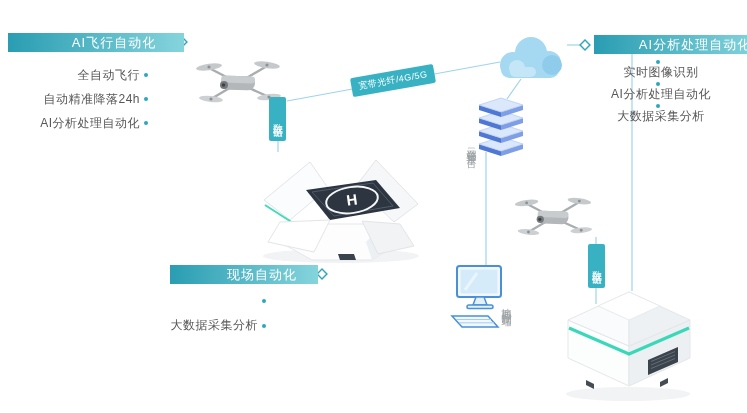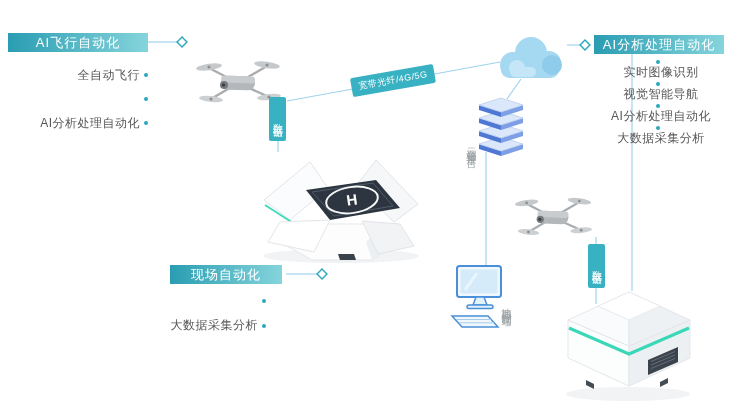--- a/index.html
+++ b/index.html
@@ -7,20 +7,21 @@
     position:relative; width:747px; height:413px; background:#ffffff;
     font-family:"Liberation Sans","DejaVu Sans",sans-serif; overflow:hidden;
   }
   #wires { position:absolute; left:0; top:0; z-index:1; }
   .gfx { position:absolute; z-index:2; }
   .banner {
     position:absolute; height:19px; z-index:3;
     display:flex; align-items:center; justify-content:center;
     color:#ffffff; font-size:13px; letter-spacing:1px;
     background:linear-gradient(90deg,#2a9db2,#85d4dc);
+    padding-left:36px;
   }
   .feature-list { position:absolute; z-index:3; }
   .feature-item { display:flex; align-items:center; color:#595757; font-size:12px; letter-spacing:.5px; }
   .align-right .feature-item { justify-content:flex-end; height:24px; }
   .align-left  .feature-item { justify-content:flex-start; height:22px;flex-direction:column; }
   .dot { width:4px; height:4px; border-radius:50%; background:#2ba7bb; flex:0 0 auto; }
   .align-right .dot { margin-left:4px; }
   .align-left  .dot { margin-right:6px; }
   .vlabel {
     position:absolute; z-index:4; writing-mode:vertical-rl; text-orientation:upright;
@@ -177,36 +178,33 @@
   <div class="banner" style="left:170px;top:265px;width:112px">
     <span>现场自动化</span>
   </div>
 
   <div class="feature-list align-right" style="left:0;top:63px;width:148px">
     <div class="feature-item">
       <span>全自动飞行</span>
         <span class="dot"></span>
     </div>
     <div class="feature-item">
+      <span>自动精准降落24h</span>
         <span class="dot"></span>
     </div>
     <div class="feature-item">
       <span>AI分析处理自动化</span>
         <span class="dot"></span>
     </div>
   </div>
 
   <div class="feature-list align-left" style="left:596px;top:60px;width:130px">
     <div class="feature-item">
       <span class="dot"></span>
         <span>实时图像识别</span>
-    </div>
-    <div class="feature-item">
-      <span class="dot"></span>
-        <span>视觉智能导航</span>
     </div>
     <div class="feature-item">
       <span class="dot"></span>
         <span>AI分析处理自动化</span>
     </div>
     <div class="feature-item">
       <span class="dot"></span>
         <span>大数据采集分析</span>
     </div>
   </div>

